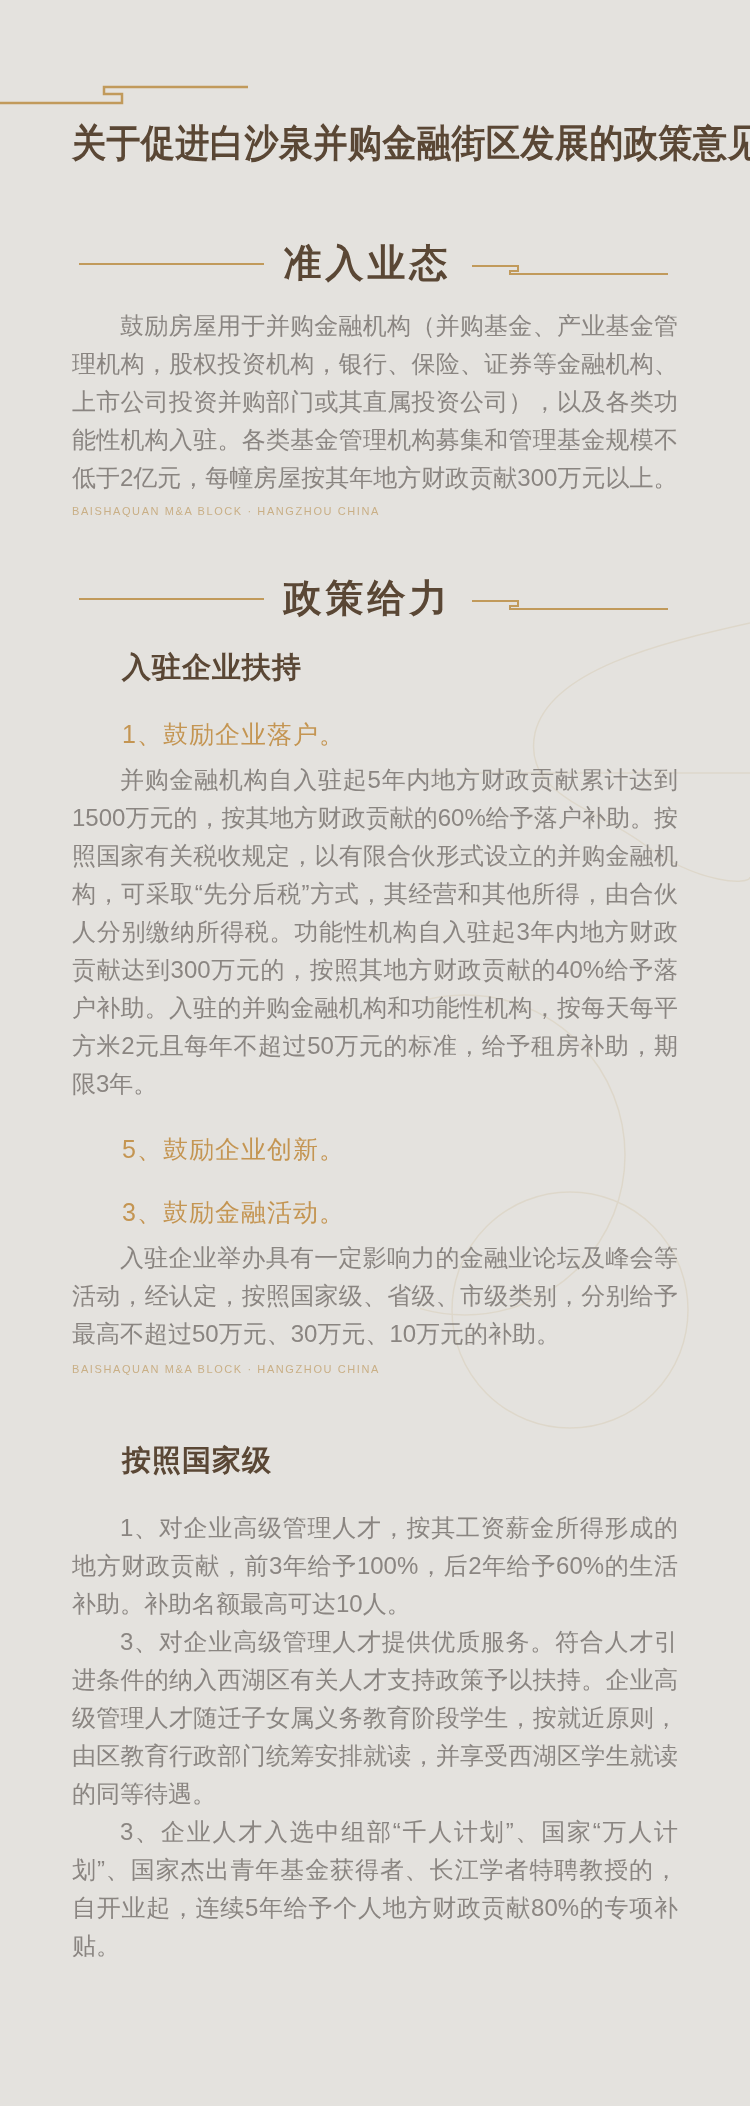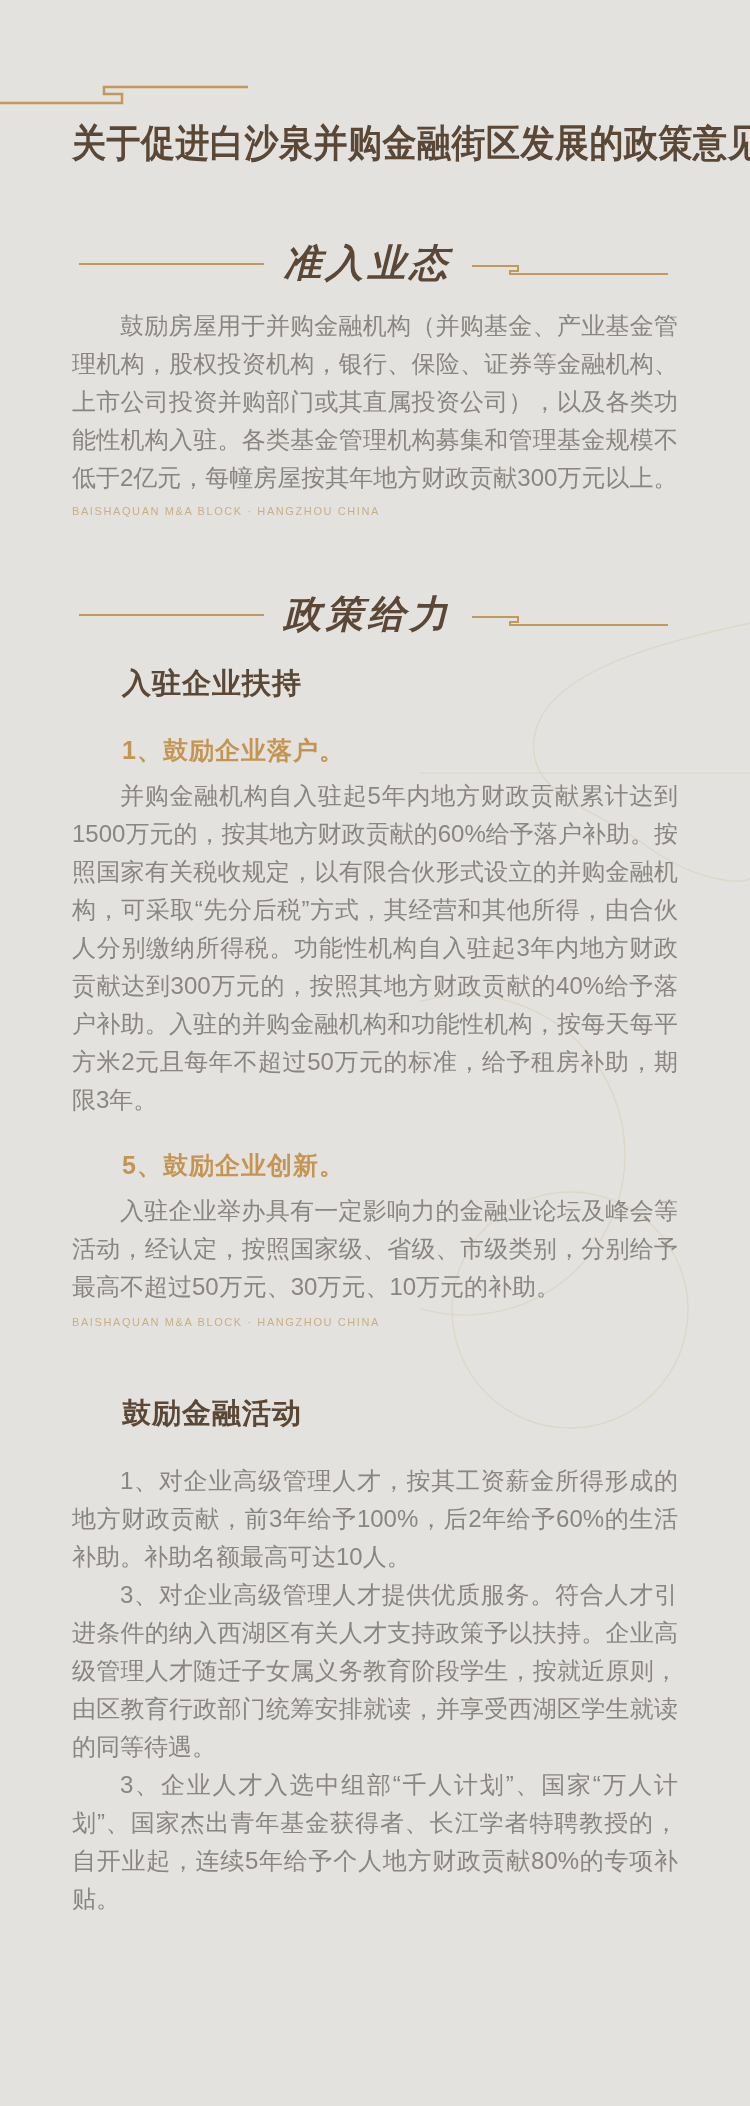--- a/index.html
+++ b/index.html
@@ -35,28 +35,27 @@
     transform-origin: top center;
     white-space: nowrap;
   }
   .section-header {
     display: flex;
     align-items: center;
     justify-content: center;
     gap: 20px;
   }
   .section-header.first { margin-top: 74px; }
-  .section-header.second { margin-top: 72px; }
+  .section-header.second { margin-top: 56px; }
   .section-header h2 {
     font-size: 38px;
     font-weight: bold;
     letter-spacing: 4px;
     color: var(--heading-brown, #5a4735);
     white-space: nowrap;
-    font-style: italic;
   }
   .hr-left { width: 185px; height: 2px; background: var(--gold-accent, #c19a5b); }
   .orn-right { position: relative; top: 6px; }
   .orn-right path { stroke: var(--gold-accent, #c19a5b); stroke-width: 2; fill: none; }
   .body-text {
     font-size: 24px;
     line-height: 38px;
     color: var(--body-text, #8a8581);
     text-align: justify;
     text-indent: 2em;
@@ -75,21 +74,21 @@
     font-size: 29px;
     font-weight: bold;
     letter-spacing: 1px;
     color: var(--heading-brown, #5a4735);
     margin-left: 50px;
   }
   .sub-heading.enterprise { margin-top: 24px; }
   .sub-heading.talent { margin-top: 66px; }
   .item-title {
     font-size: 25px;
-    font-weight: bold;
+    font-weight: normal;
     color: var(--item-gold, #c49552);
     margin: 30px 0 10px 50px;
     letter-spacing: 1px;
   }
   .talent-paragraphs { margin-top: 28px; }
 </style>
 </head>
 <body>
 
 <svg class="deco-curves" width="330" height="920" viewBox="0 0 330 920">
@@ -132,26 +131,27 @@
   <div>
     <h4 class="item-title">1、鼓励企业落户。</h4>
     <p class="body-text">并购金融机构自入驻起5年内地方财政贡献累计达到1500万元的，按其地方财政贡献的60%给予落户补助。按照国家有关税收规定，以有限合伙形式设立的并购金融机构，可采取“先分后税”方式，其经营和其他所得，由合伙人分别缴纳所得税。功能性机构自入驻起3年内地方财政贡献达到300万元的，按照其地方财政贡献的40%给予落户补助。入驻的并购金融机构和功能性机构，按每天每平方米2元且每年不超过50万元的标准，给予租房补助，期限3年。</p>
   </div>
 
   <div>
     <h4 class="item-title">5、鼓励企业创新。</h4>
   </div>
 
   <div>
+    <h4 class="item-title">3、鼓励金融活动。</h4>
     <p class="body-text">入驻企业举办具有一定影响力的金融业论坛及峰会等活动，经认定，按照国家级、省级、市级类别，分别给予最高不超过50万元、30万元、10万元的补助。</p>
   </div>
 
   <div class="watermark wm-2">BAISHAQUAN M&amp;A BLOCK · HANGZHOU CHINA</div>
 
-  <h3 class="sub-heading talent">鼓励金融活动</h3>
+  <h3 class="sub-heading talent">按照国家级</h3>
 
   <div class="talent-paragraphs">
     <p class="body-text">1、对企业高级管理人才，按其工资薪金所得形成的地方财政贡献，前3年给予100%，后2年给予60%的生活补助。补助名额最高可达10人。</p>
     <p class="body-text">3、对企业高级管理人才提供优质服务。符合人才引进条件的纳入西湖区有关人才支持政策予以扶持。企业高级管理人才随迁子女属义务教育阶段学生，按就近原则，由区教育行政部门统筹安排就读，并享受西湖区学生就读的同等待遇。</p>
     <p class="body-text">3、企业人才入选中组部“千人计划”、国家“万人计划”、国家杰出青年基金获得者、长江学者特聘教授的，自开业起，连续5年给予个人地方财政贡献80%的专项补贴。</p>
   </div>
 
 </div>
 
 </body></html>

